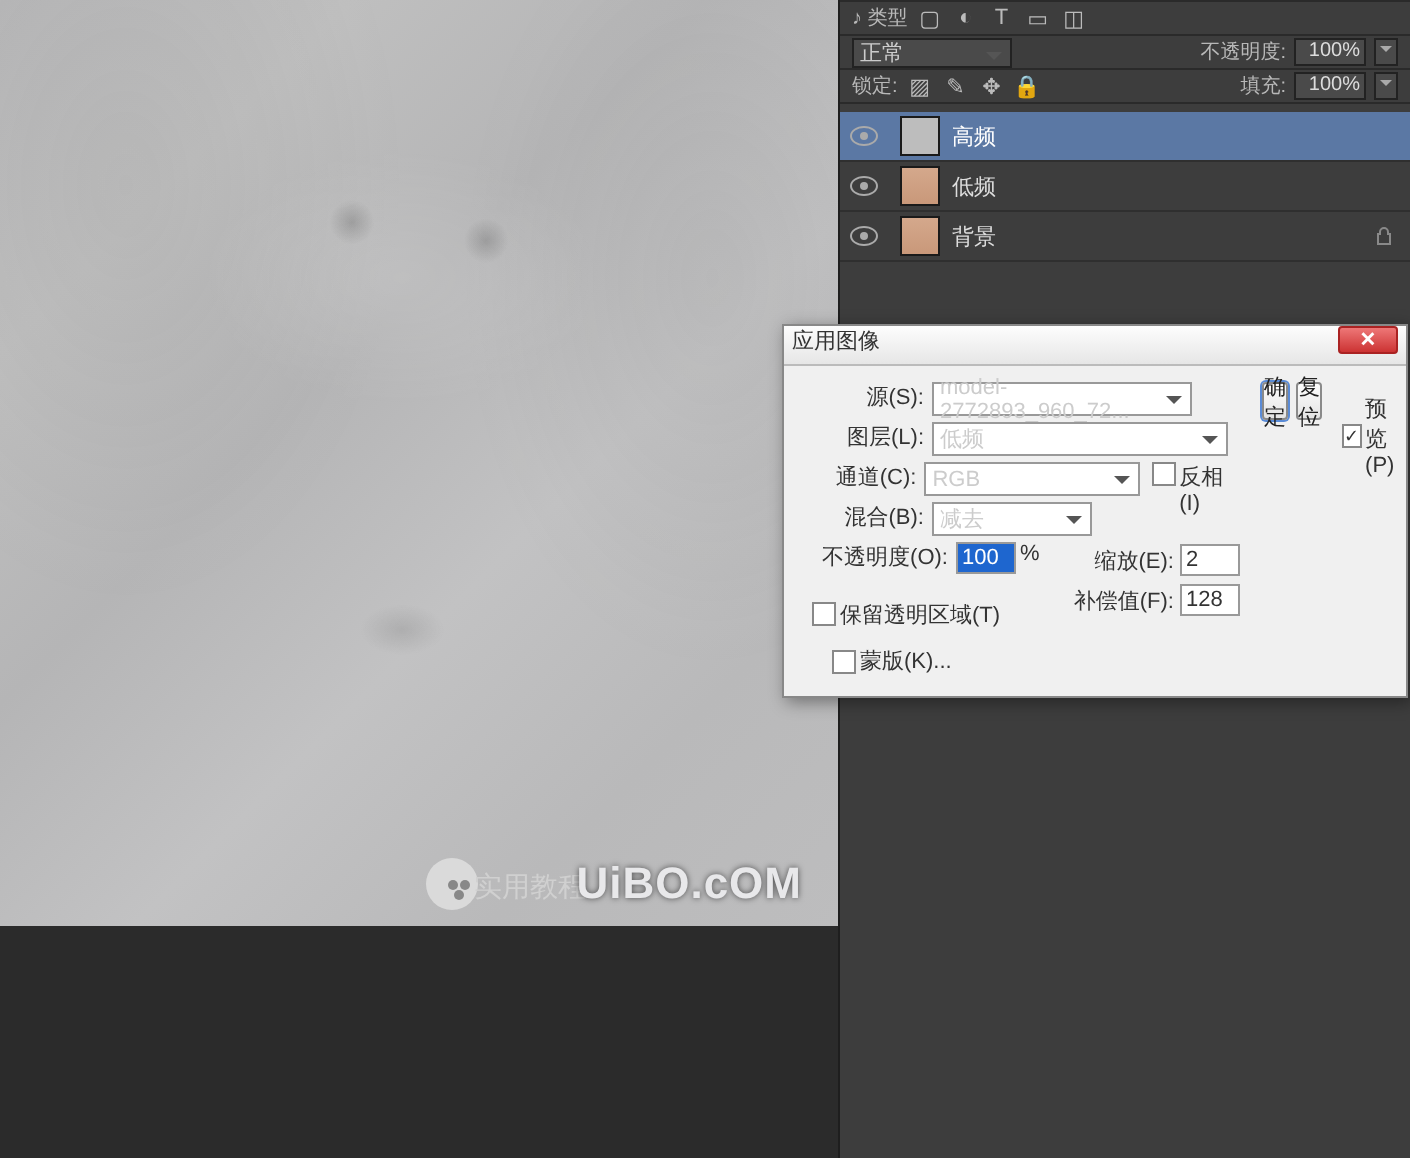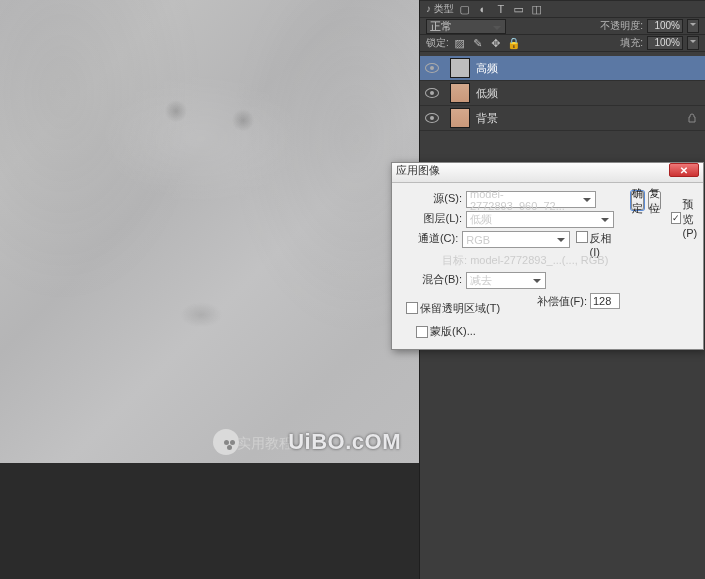--- a/index.html
+++ b/index.html
@@ -161,32 +161,37 @@
     </div>
     <div class="form-row">
       <div class="form-lbl">通道(C):</div>
       <div class="form-sel" style="flex:0 0 108px">
             <span>RGB</span>
           </div>
       <span class="form-chk"></span>
       <span class="chk-lbl">反相(I)</span>
     </div>
 
-    <div class="target-row">
-      <span>目标:</span>
-      <span>model-2772893_...(..., RGB)</span>
-    </div>
 
     <div class="form-row">
       <div class="form-lbl">混合(B):</div>
       <div class="form-sel w80">
             <span>减去</span>
           </div>
     </div>
 
+    <div class="form-row">
+      <div class="form-lbl" style="width:78px">不透明度(O):</div>
+      <input class="num-input hl" value="100" style="">
+      <span class="chk-lbl">%</span>
+      <div class="right-grp">
+        <span class="chk-lbl">缩放(E):</span>
+        <input class="num-input" value="2" style="">
+      </div>
+    </div>
 
     <div class="form-row">
       <div class="check-row" style="padding-left:0">
         <span class="form-chk"></span>
         <span class="chk-lbl">保留透明区域(T)</span>
       </div>
       <div class="right-grp">
         <span class="chk-lbl">补偿值(F):</span>
         <input class="num-input" value="128" style="">
       </div>

